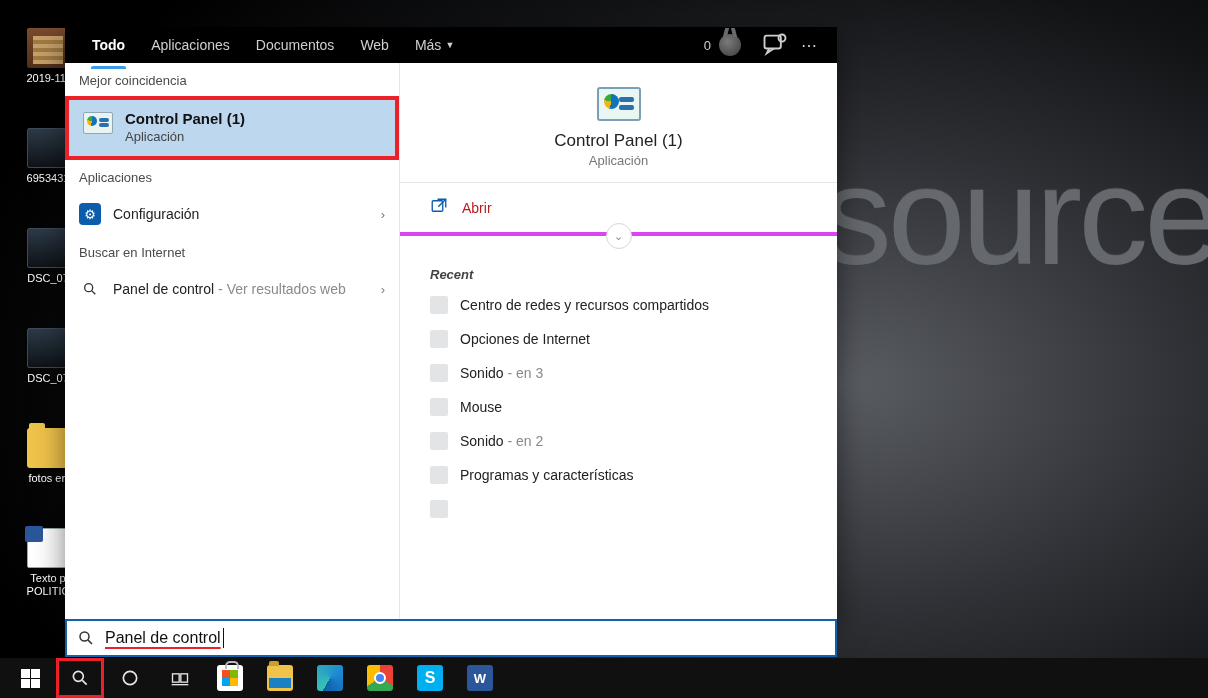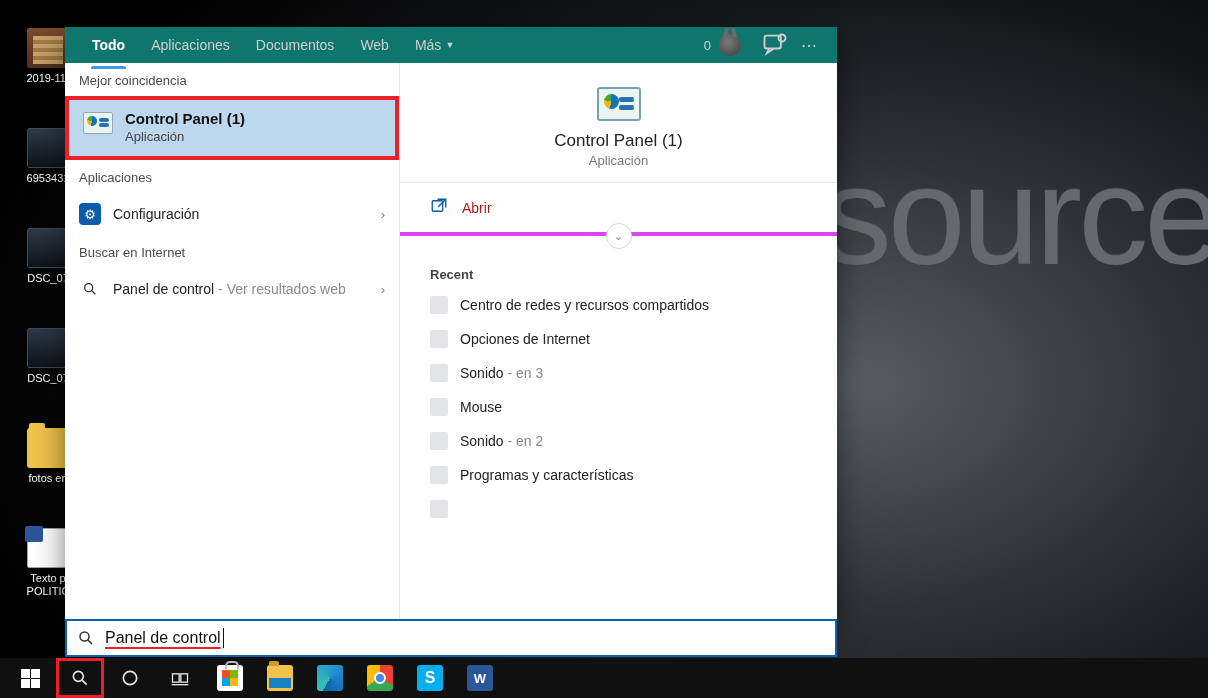--- a/index.html
+++ b/index.html
@@ -30,21 +30,21 @@
   .dicon .thumb.doc  { background:#fff; border:1px solid #9aa; position:relative;}
   .dicon .thumb.doc::before{content:"";position:absolute;left:-3px;top:-3px;width:18px;height:16px;background:#2b579a;border-radius:2px;}
   .dicon .lbl { line-height:13px; text-shadow:0 1px 1px #000; }
 
   
   .panel {
     position:absolute; left:65px; top:27px; width:772px; height:593px;
     background:#fff; box-shadow: 0 10px 28px rgba(0,0,0,0.5);
     display:flex; flex-direction:column;
   }
-  .tabbar { height:36px; background:#0f766e; color:#cfcfcf; display:flex; align-items:center; padding:0 14px; }
+  .tabbar { height:36px; background:#000000; color:#cfcfcf; display:flex; align-items:center; padding:0 14px; }
   .tab { padding:0 13px; height:47px; display:flex; align-items:center; font-size:14px; cursor:pointer; position:relative;}
   .tab.active { color:#fff; font-weight:600;}
   .tab.active::after{content:"";position:absolute;left:12px;right:12px;bottom:0;height:3px;background:#3a9bea;border-radius:2px 2px 0 0;}
   .tab .caret{margin-left:4px;font-size:9px;}
   .tabbar .spacer{flex:1;}
   .tabbar .pts{font-size:13px;color:#d0d0d0;margin-right:8px;}
   .tabbar .medal{width:22px;height:22px;border-radius:50%;background:radial-gradient(circle at 40% 35%,#7a7a7a,#3c3c3c);position:relative;margin-right:14px;}
   .tabbar .medal::before,.tabbar .medal::after{content:"";position:absolute;top:-6px;width:4px;height:9px;}
   .tabbar .medal::before{left:5px;background:#6a6a6a;transform:skewX(-14deg);}
   .tabbar .medal::after{right:5px;background:#6a6a6a;transform:skewX(14deg);}
@@ -76,21 +76,21 @@
   .hero .cp-big::before{content:"";position:absolute;left:5px;top:5px;width:15px;height:15px;border-radius:50%;
     background:conic-gradient(#0f74b8 0 55%, #f4b40c 55% 78%, #3eaa35 78% 100%);}
   .hero .cp-big::after{content:"";position:absolute;right:5px;top:8px;width:15px;height:5px;background:#2a6fae;border-radius:2px;box-shadow:0 8px 0 #2a6fae;}
   .hero .ht{font-size:17px;color:#222;}
   .hero .hs{font-size:13px;color:#777;margin-top:2px;}
 
   .open-row{display:flex;align-items:center;gap:14px;padding:14px 30px;border-bottom:4px solid #d946ef;color:#b91c1c;cursor:pointer;font-size:14px;}
   .open-row .oic{color:#0b5cab;}
   .caret-down{width:26px;height:26px;border:1px solid #d7d7d7;border-radius:50%;display:flex;align-items:center;justify-content:center;margin:-13px auto 0;background:#fff;color:#8a8a8a;font-size:11px;cursor:pointer;}
 
-  .recent-h{padding:18px 30px 6px;font-size:13px;font-weight:600;color:#444;}
+  .recent-h{padding:18px 30px 6px;font-size:13px;font-weight:600;color:#444;font-style:italic;}
   .ritem{display:flex;align-items:center;gap:12px;padding:8px 30px;font-size:14px;color:#222;cursor:pointer;}
   .ritem .ph{width:18px;height:18px;background:#e3e4e5;border-radius:2px;flex:0 0 auto;}
   .ritem .suf{color:#8a8a8a;}
 
   
   .searchbox{position:absolute;left:65px;top:619px;height:38px;width:772px;background:#fff;
     border:2px solid #0f63ad;display:flex;align-items:center;padding:0 10px;gap:10px;}
   .searchbox svg{width:18px;height:18px;color:#333;}
   .searchbox .q{font-size:16px;color:#111;text-decoration:underline;text-decoration-color:#ec2027;text-decoration-thickness:2px;text-underline-offset:4px;}
   .searchbox .cursor{width:1px;height:20px;background:#111;margin-left:-8px;}

